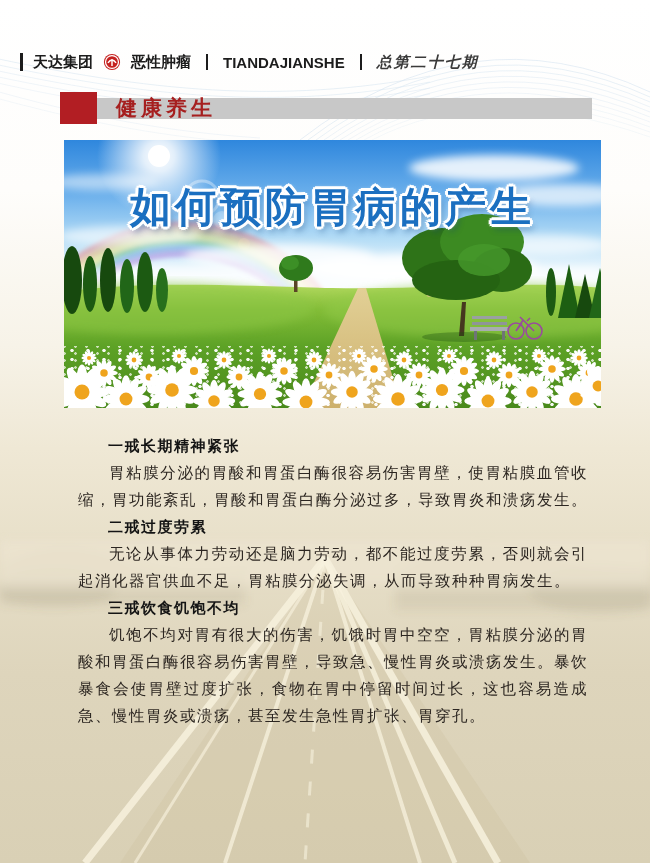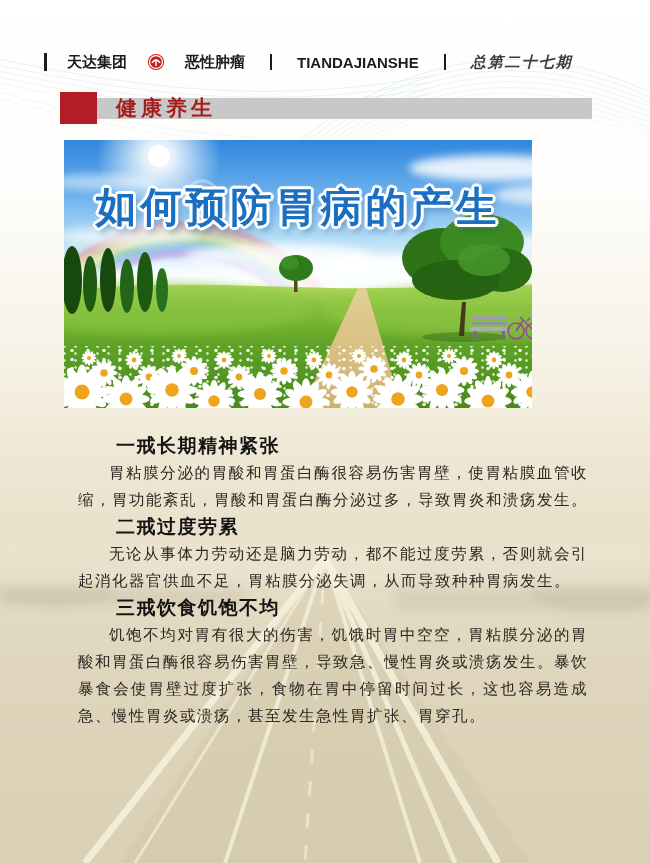--- a/index.html
+++ b/index.html
@@ -11,22 +11,22 @@
       #ffffff 0%, #fefdfb 22%, #f7f3e8 40%, #efe8d5 52%,
       #e7dfc8 64%, #ded5bc 78%, #d9d0b5 100%);
   }
   svg { display:block; }
 
   
   .top-waves { position:absolute; left:0; top:0; width:650px; height:140px; pointer-events:none; }
 
   
   .header {
-    position:absolute; left:44px; top:50px; height:24px;
-    display:flex; align-items:center; gap:20px;
+    position:absolute; left:20px; top:50px; height:24px;
+    display:flex; align-items:center; gap:10px;
     font-family:"Liberation Sans","DejaVu Sans",sans-serif;
     font-weight:bold; font-size:15px; color:#1c1c1c; white-space:nowrap;justify-content:center;
   }
   .hdr-bar { width:3px; height:18px; background:#1c1c1c; }
   .hdr-sep { width:2px; height:16px; background:#1c1c1c; margin:0 5px; }
   .logo-badge { width:18px; height:18px; display:inline-block; }
   .issue-script {
     font-family:"Liberation Serif","DejaVu Serif",serif;
     font-style:italic; font-weight:600; font-size:15px; color:#3a3a3a; letter-spacing:2px;
   }
@@ -39,21 +39,21 @@
   .section-bar .red-block {
     position:absolute; left:0; top:0; width:37px; height:32px; background:#b21e23;
   }
   .section-bar .section-title {
     position:absolute; left:56px; top:2px;
     font-family:"Liberation Serif","DejaVu Serif",serif;
     font-weight:bold; font-size:21px; color:#a61f1f; letter-spacing:4px;
   }
 
   
-  .banner { position:absolute; left:64px; top:140px; width:468px; height:268px; overflow:hidden; }
+  .banner { position:absolute; left:64px; top:140px; width:537px; height:268px; overflow:hidden; }
   .banner-scene { position:absolute; left:0; top:0; }
   .flower-dots {
     position:absolute; left:0; top:206px; width:537px; height:62px;
     background-image:
       radial-gradient(circle, rgba(255,255,255,.95) 1.4px, rgba(255,255,255,0) 2px),
       radial-gradient(circle, rgba(255,255,250,.7) 1px, rgba(255,255,255,0) 1.6px);
     background-size:16px 9px, 11px 7px;
     background-position:0 0, 6px 4px;
   }
   .daisies { position:absolute; left:0; top:0; }
@@ -73,21 +73,21 @@
 
   
   .article {
     position:absolute; left:78px; top:432px; width:510px;
     font-size:15.5px; line-height:27px; color:#2c2621;
     letter-spacing:1.5px; text-align:justify;
   }
   .article p { text-indent:2em; }
   .article h3 {
     font-family:"Liberation Sans","DejaVu Sans",sans-serif;
-    font-size:19px; font-weight:bold; color:#141414;
+    font-size:15px; font-weight:bold; color:#141414;
     line-height:27px; text-indent:2em; letter-spacing:1.5px;
   }
 </style>
 </head>
 <body>
 
 <div class="page">
 
   <svg class="top-waves" viewBox="0 0 650 140" xmlns="http://www.w3.org/2000/svg">
     <g fill="none" stroke="#aecbe4" stroke-width="1" opacity="0.55">

